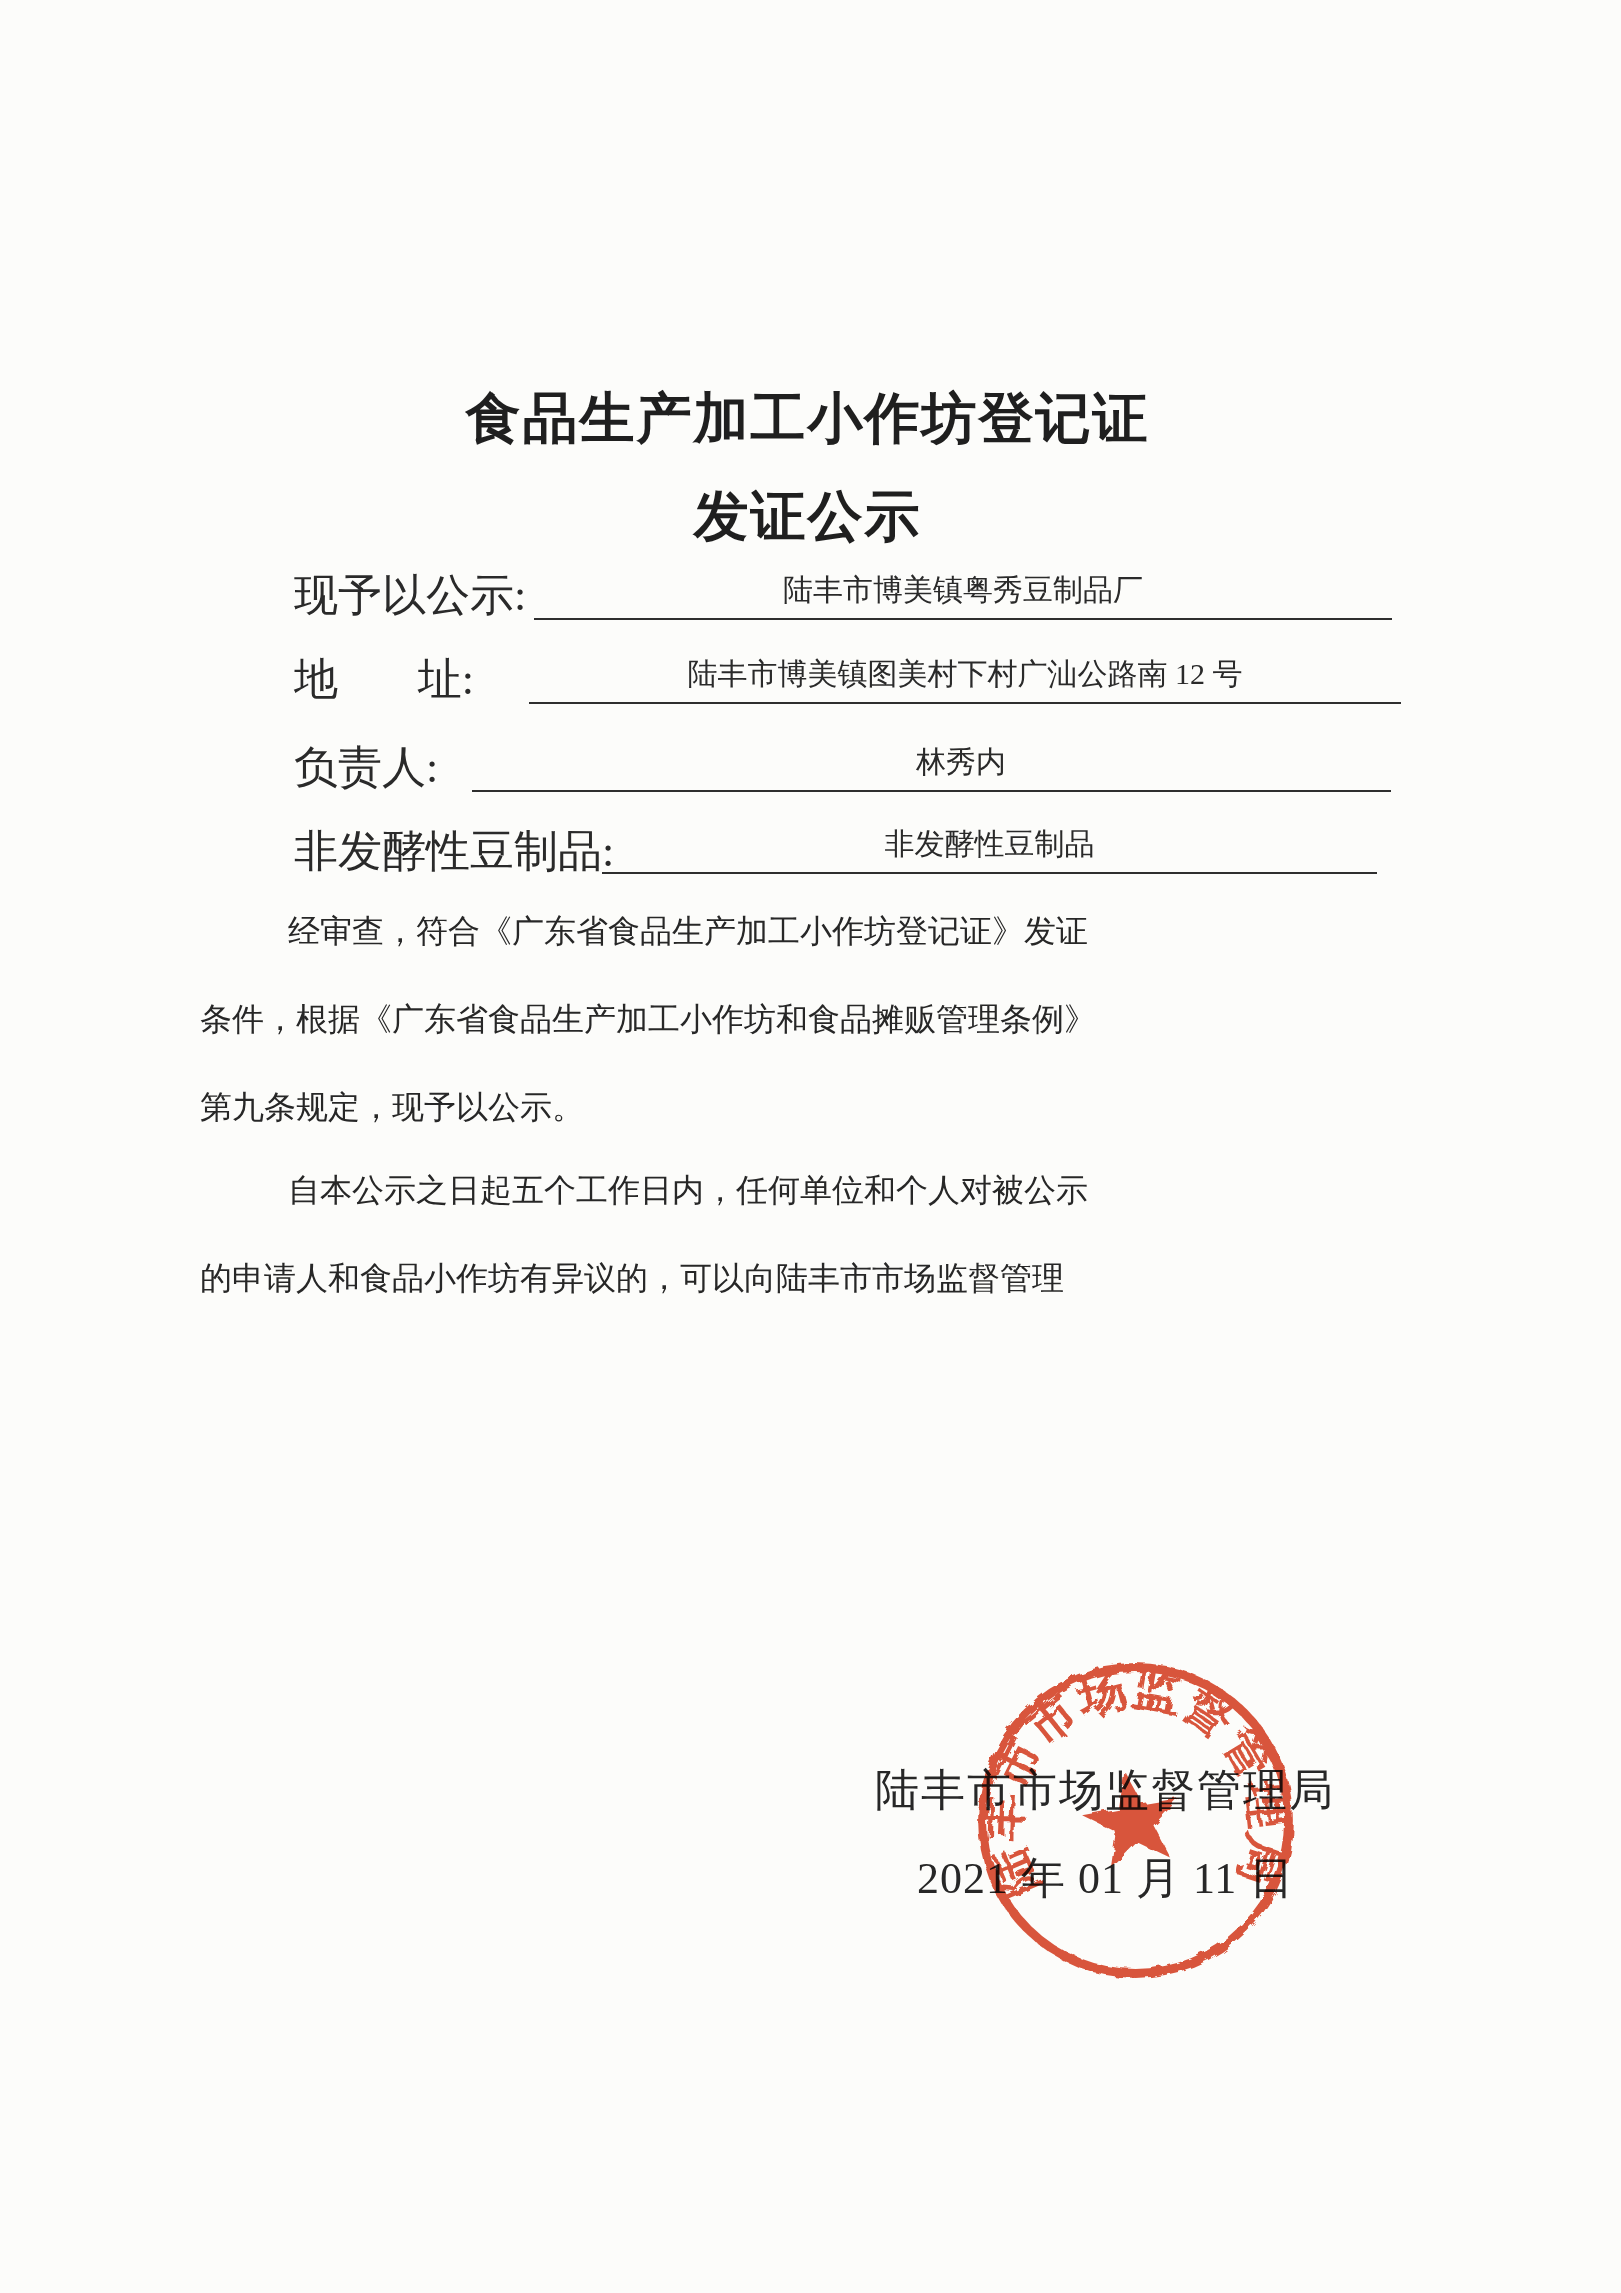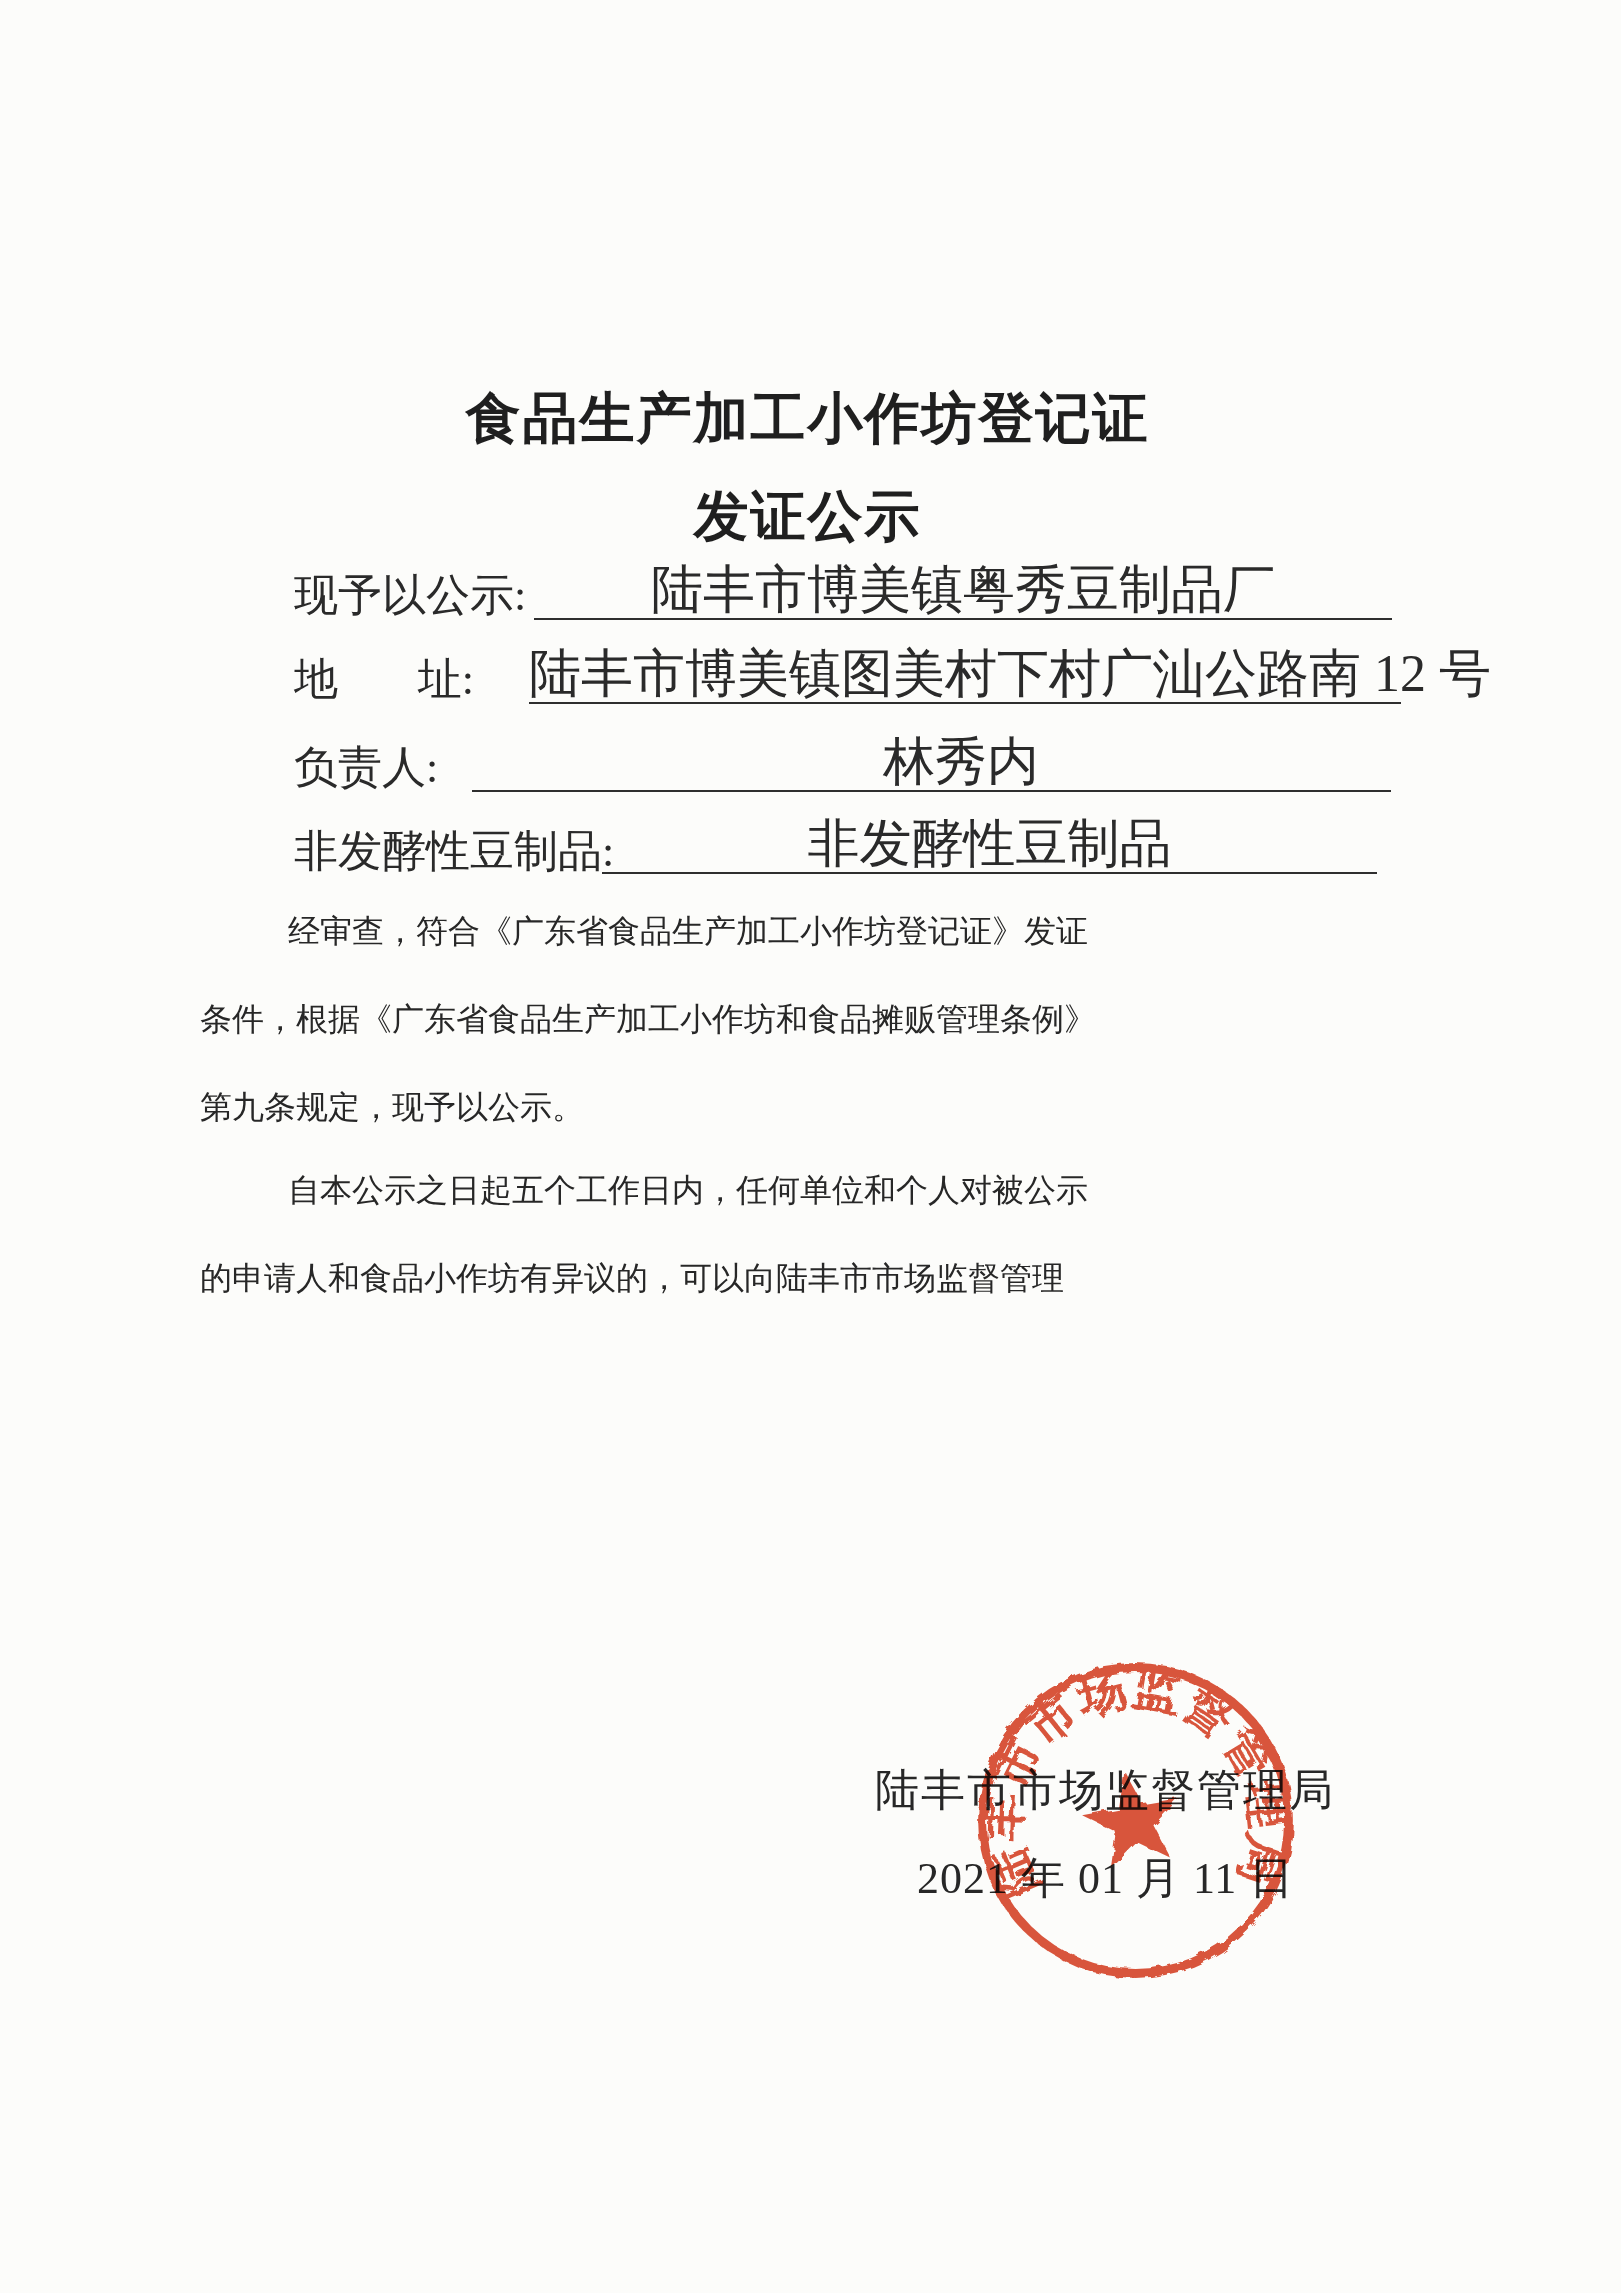--- a/index.html
+++ b/index.html
@@ -21,21 +21,21 @@
   .t2{top:480px;}
 
   .flabel{
     position:absolute;font-size:44px;color:#2a2a2a;
     white-space:nowrap;line-height:57px;
   }
   .flabel.spread{display:flex;justify-content:space-between;}
   .fvalue{
     position:absolute;height:57px;line-height:57px;
     border-bottom:2.9px solid #2e2e2e;
-    text-align:center;font-size:52px;color:#2a2a2a;
+    text-align:center;font-size:30px;color:#2a2a2a;
     white-space:nowrap;
   }
   .para{
     position:absolute;left:200px;width:1215px;
     font-size:32px;line-height:88px;color:#272727;
   }
   .bline{white-space:nowrap;}
   .indent{text-indent:88px;}
   .bold-run{
     font-family:"Liberation Sans","DejaVu Sans",sans-serif;

